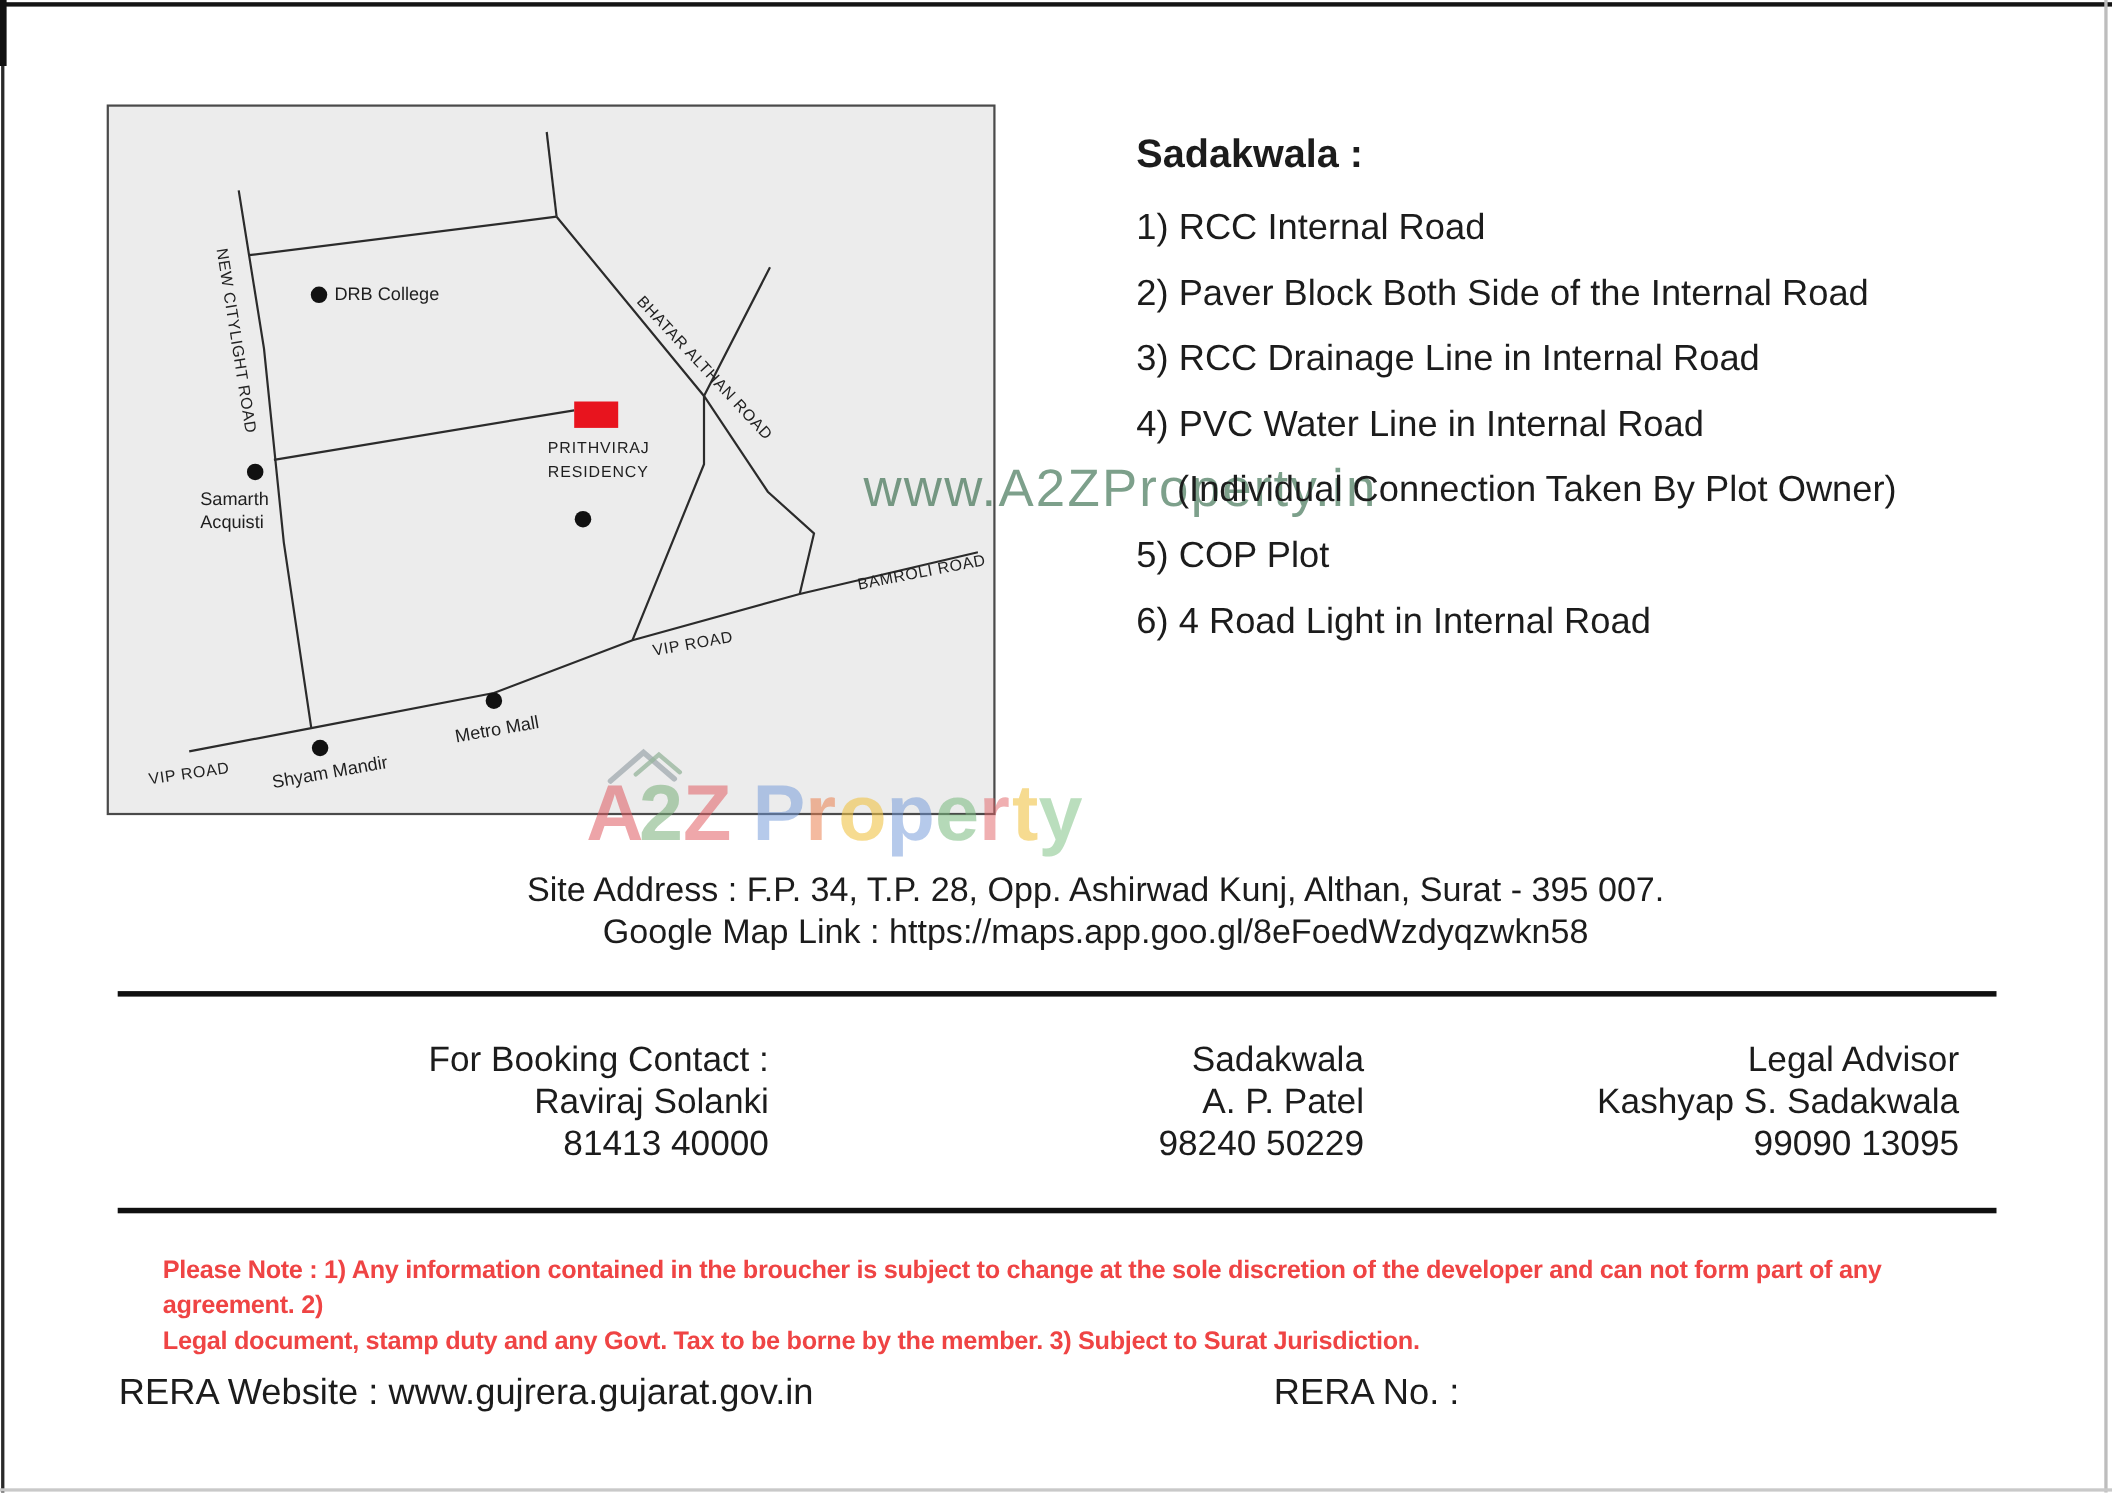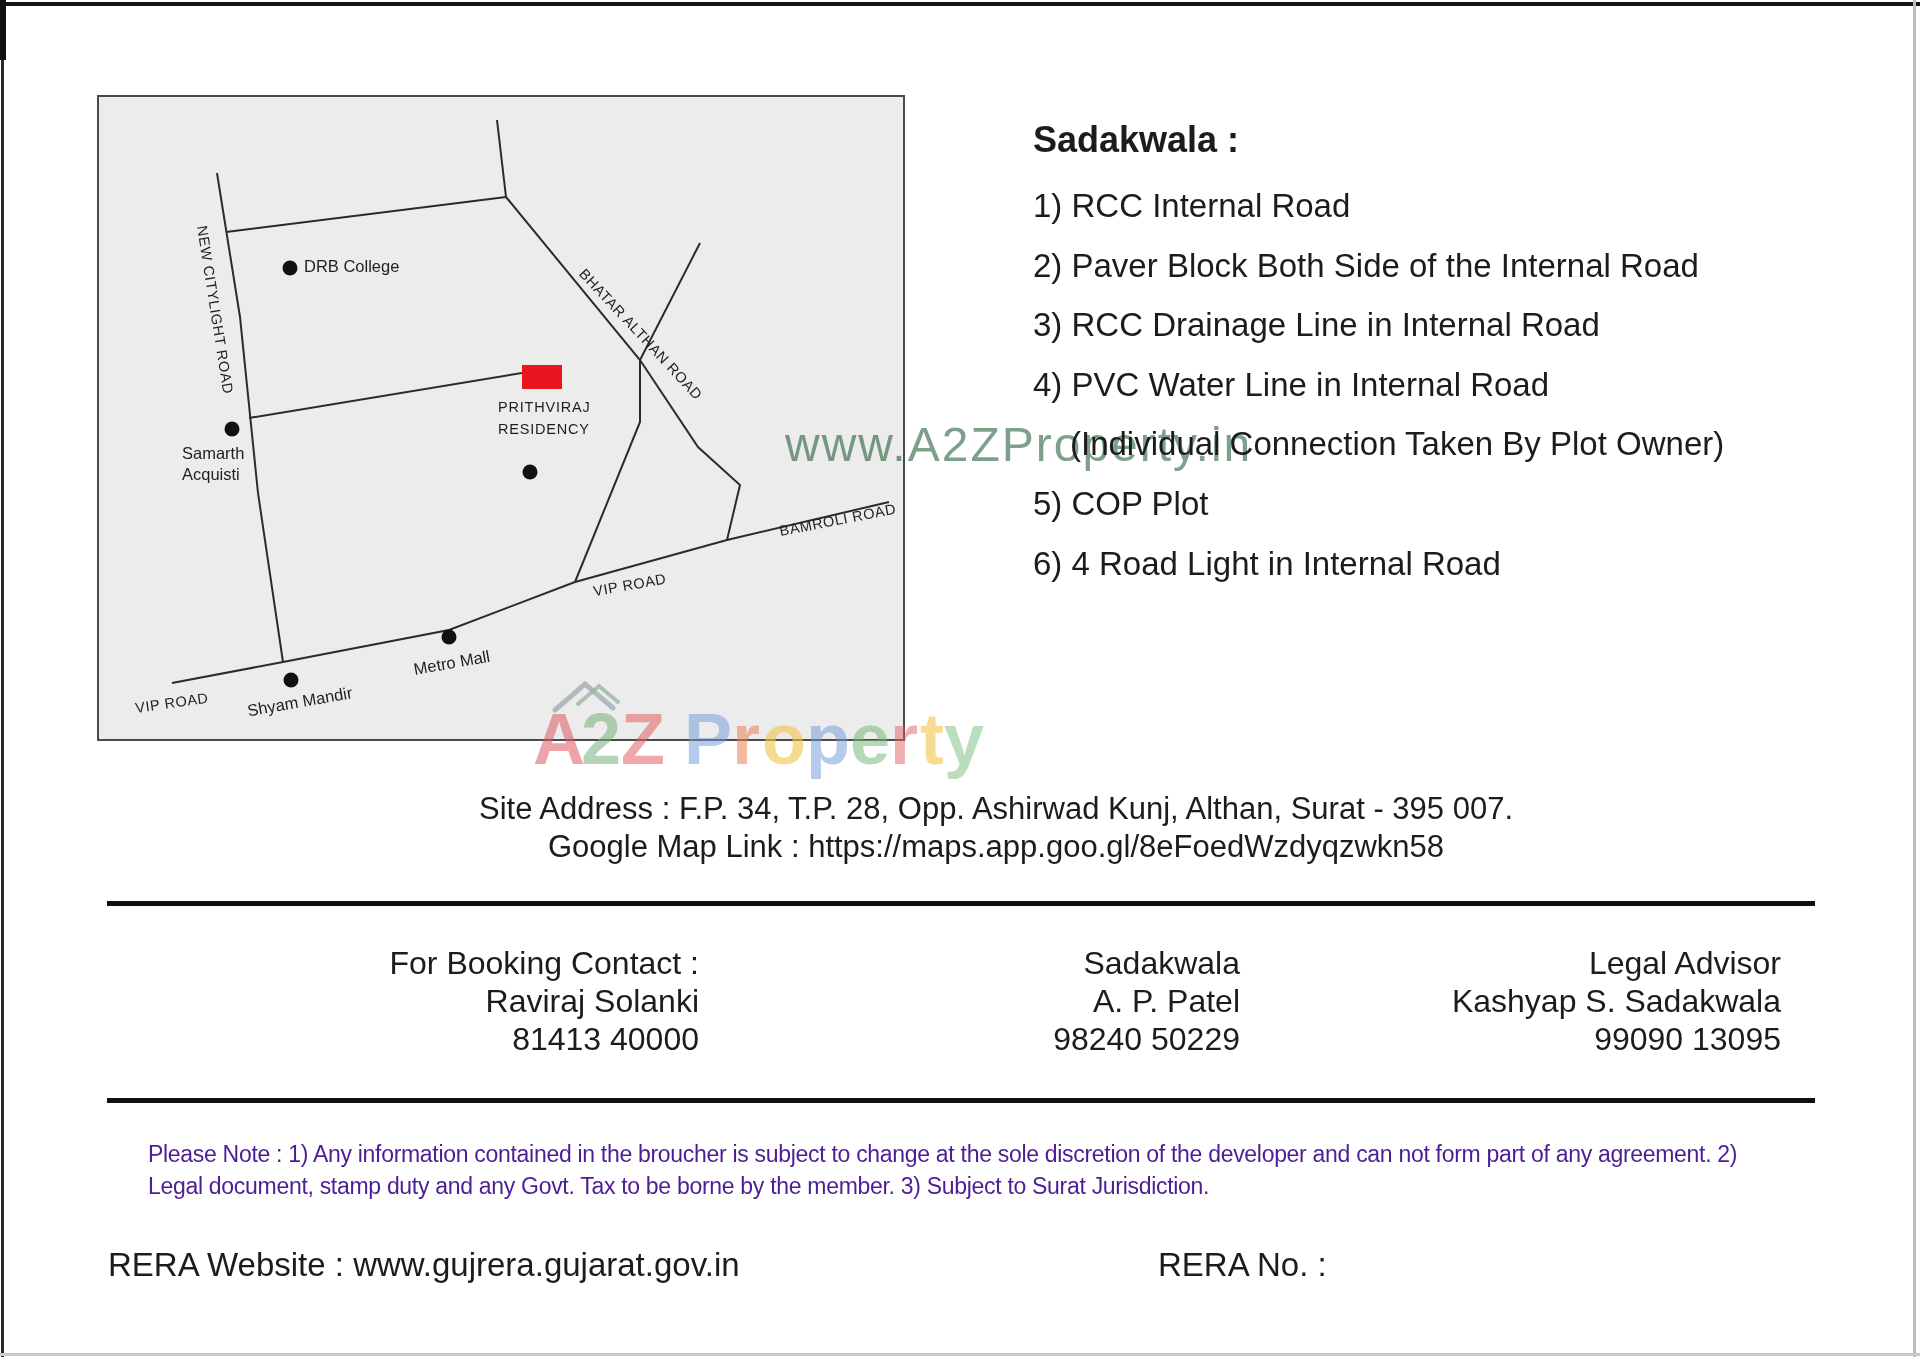--- a/index.html
+++ b/index.html
@@ -34,21 +34,21 @@
   .addr{left:0;top:790px;width:1920px;text-align:center;font-size:31px;
         line-height:38px;z-index:4;padding-left:36px;}
   
   .divider{left:107px;width:1708px;height:4.5px;background:#101010;}
   .div1{top:901px;} .div2{top:1098px;}
   
   .contact-col{top:944px;width:560px;text-align:right;font-size:32px;line-height:38px;}
   .col1{left:139px;} .col2{left:680px;} .col3{left:1221px;}
   
   .note{left:148px;top:1138px;width:1680px;font-size:23px;letter-spacing:-0.3px;
-        line-height:32px;color:#4c1d95;}
+        line-height:32px;color:#ef4444;font-weight:bold;}
   
   .rera-web{left:108px;top:1246px;font-size:33px;line-height:38px;white-space:nowrap;}
   .rera-no{left:1158px;top:1246px;font-size:33px;line-height:38px;white-space:nowrap;}
 </style>
 </head>
 <body>
 
 <div class="abs top-border"></div>
 <div class="abs left-border-thin"></div>
 <div class="abs left-border-thick"></div>

